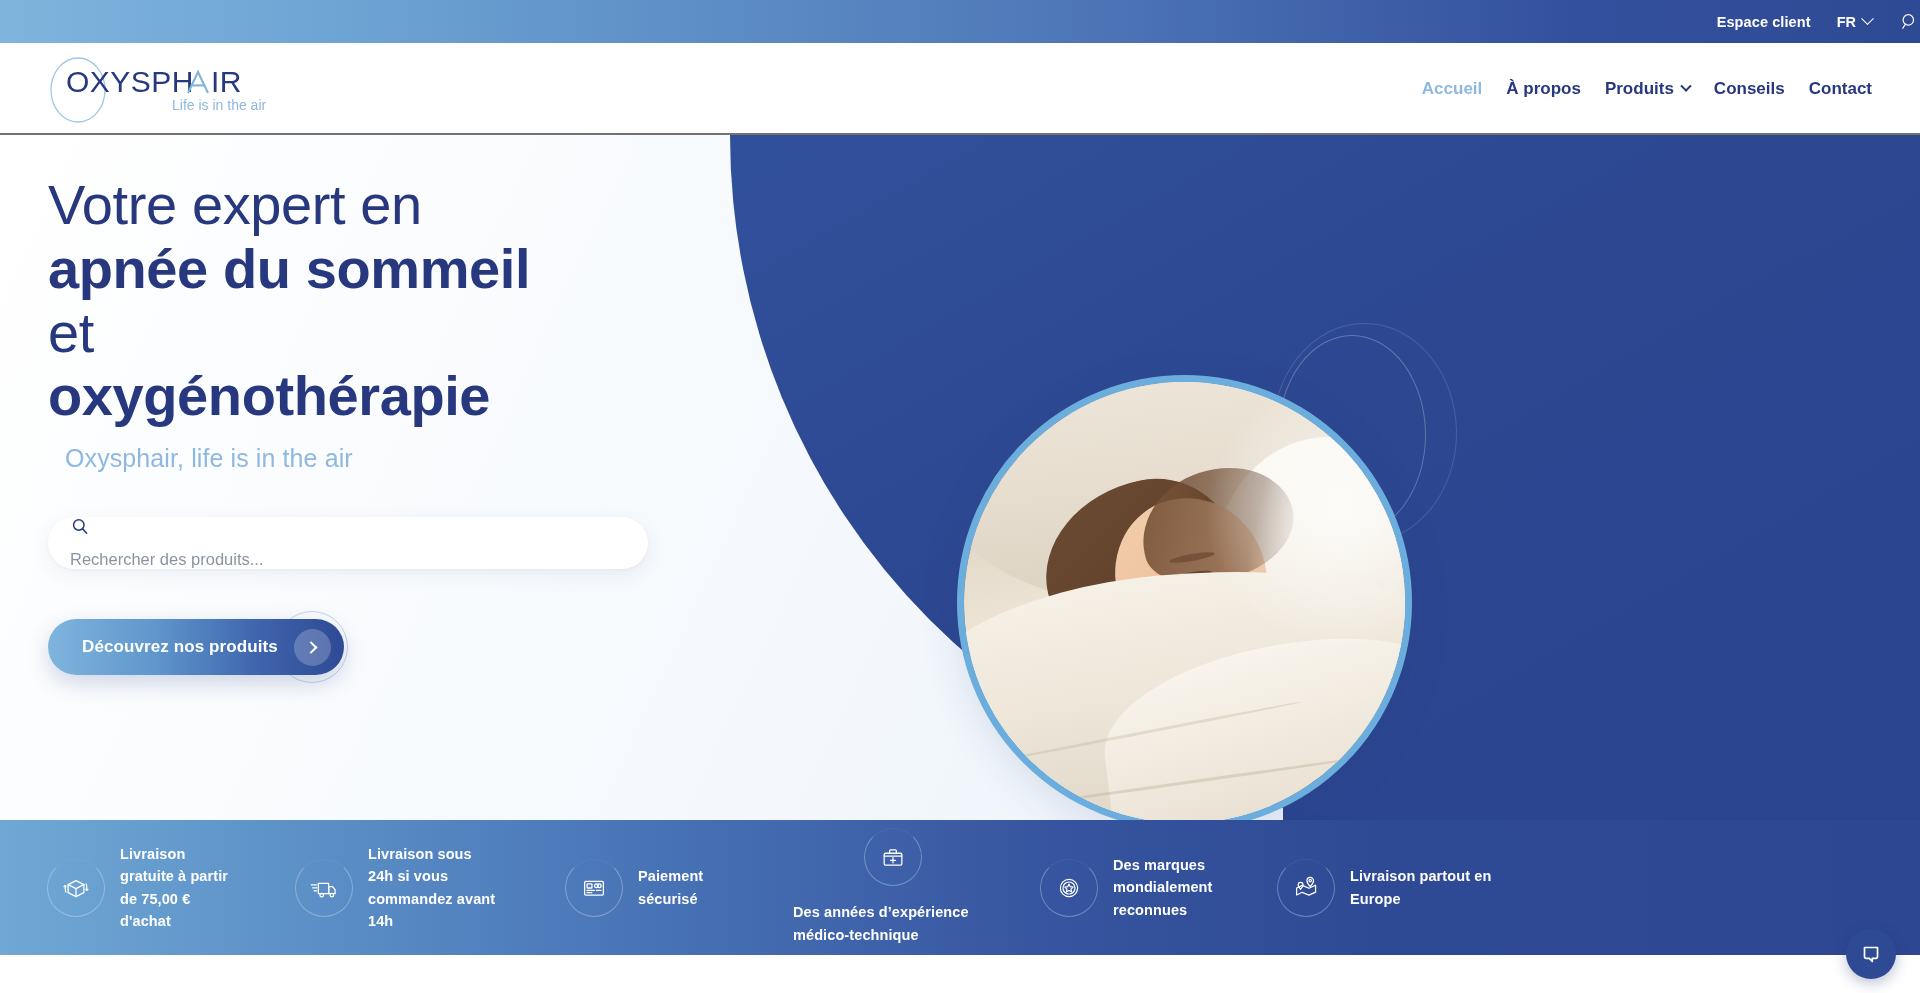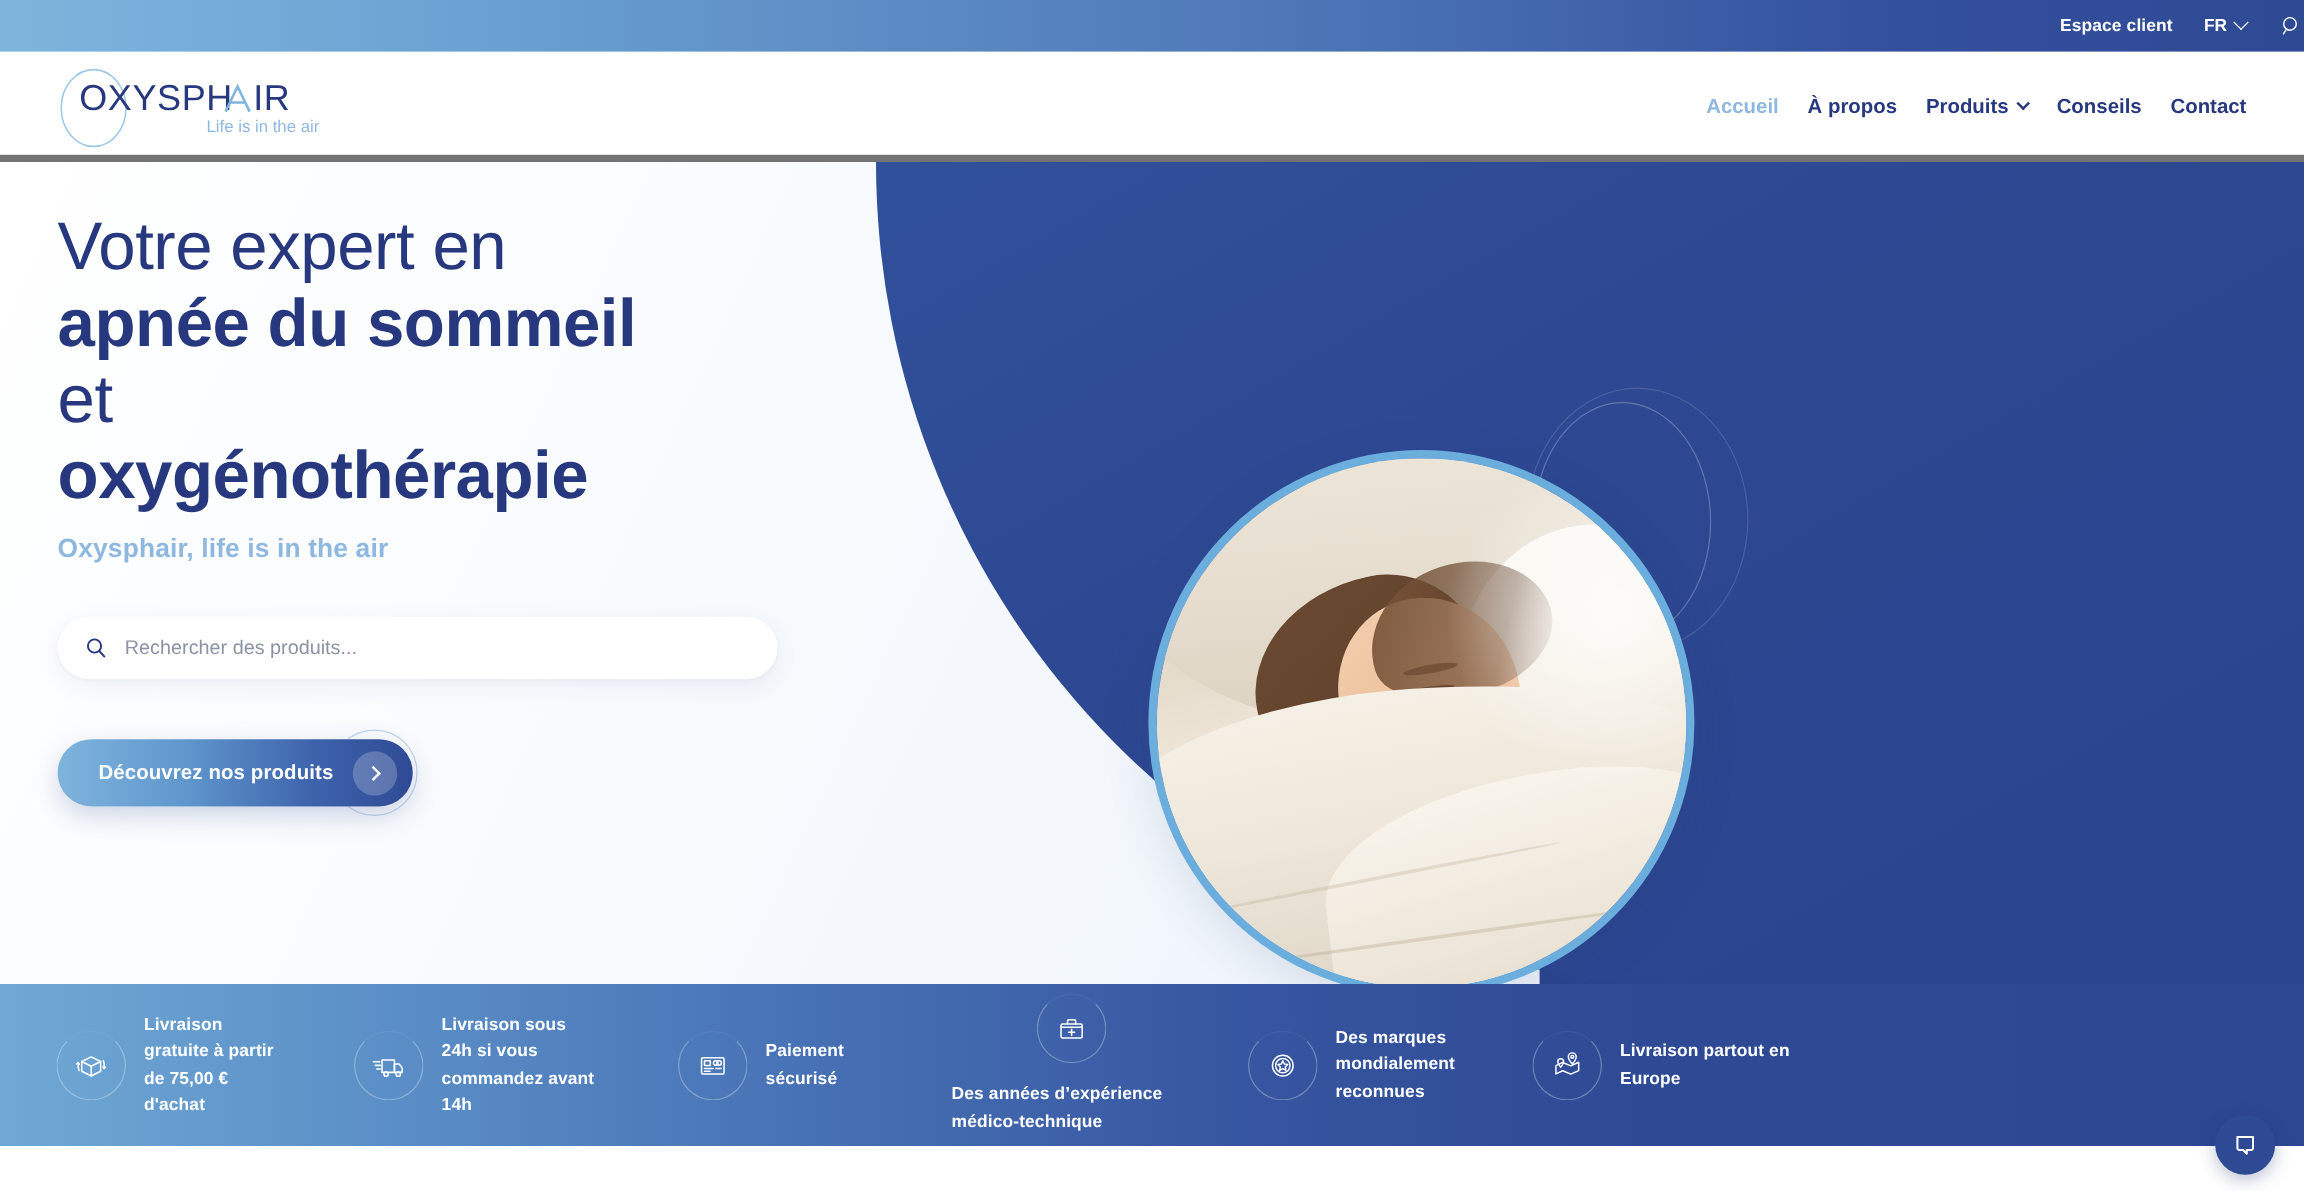--- a/index.html
+++ b/index.html
@@ -69,21 +69,21 @@
   
   .header {
     position: absolute;
     top: 43px; left: 0;
     width: 1920px;
     height: 92px;
     background: #ffffff;
     display: flex;
     align-items: center;
     z-index: 5;
-    border-bottom: 6px solid #737373;
+    border-bottom: 2px solid #737373;
     text-decoration: underline;
   }
   .logo {
     position: absolute;
     left: 48px;
     top: 9px;
     width: 260px;
     height: 74px;
   }
   .logo svg { display: block; }
@@ -339,36 +339,38 @@
     color: #27387E;
     font-size: 56px;
     line-height: 1.14;
     letter-spacing: -.4px;
     font-weight: 400;
   }
   .hero-title .b { font-weight: 700; }
   .hero-sub {
     margin-top: 16px;
     color: #8FB8E0;
-    font-size: 22px;
-    font-weight: 700;
+    font-size: 25px;
+    font-weight: 400;
     letter-spacing: .1px;
+    margin-left: 17px;
   }
 
   .search-wrap {
     margin-top: 44px;
     width: 600px;
     height: 52px;
     background: #ffffff;
     border-radius: 26px;
     display: flex;
-    align-items: center;
+    align-items: flex-start;
     padding: 0 22px;
     gap: 14px;
     box-shadow: 0 6px 20px rgba(40,70,130,.07), 0 1px 3px rgba(40,70,130,.05);
+    flex-direction: column;
   }
   .search-input {
     border: none;
     outline: none;
     flex: 1;
     font-family: "Liberation Sans", sans-serif;
     font-size: 16.5px;
     color: #3e4a60;
     background: transparent;
   }

